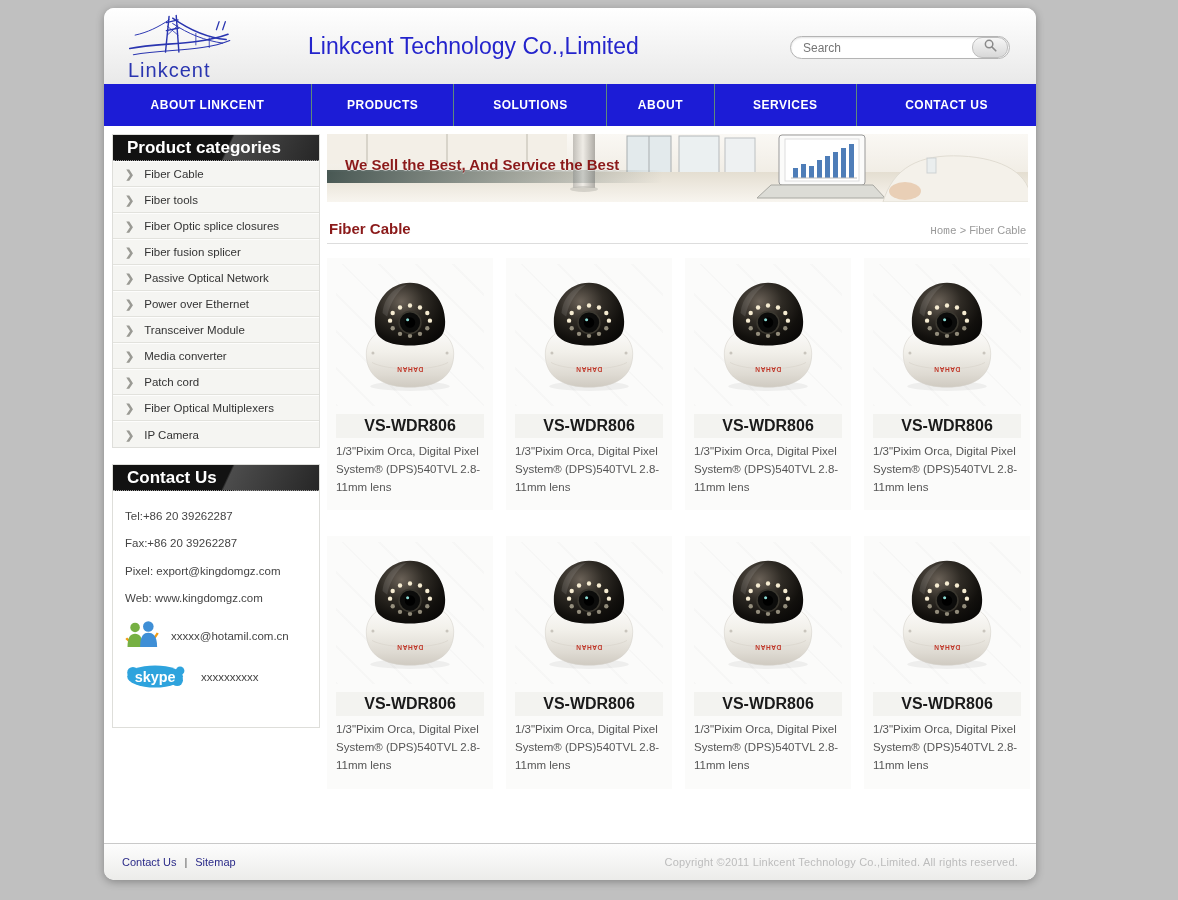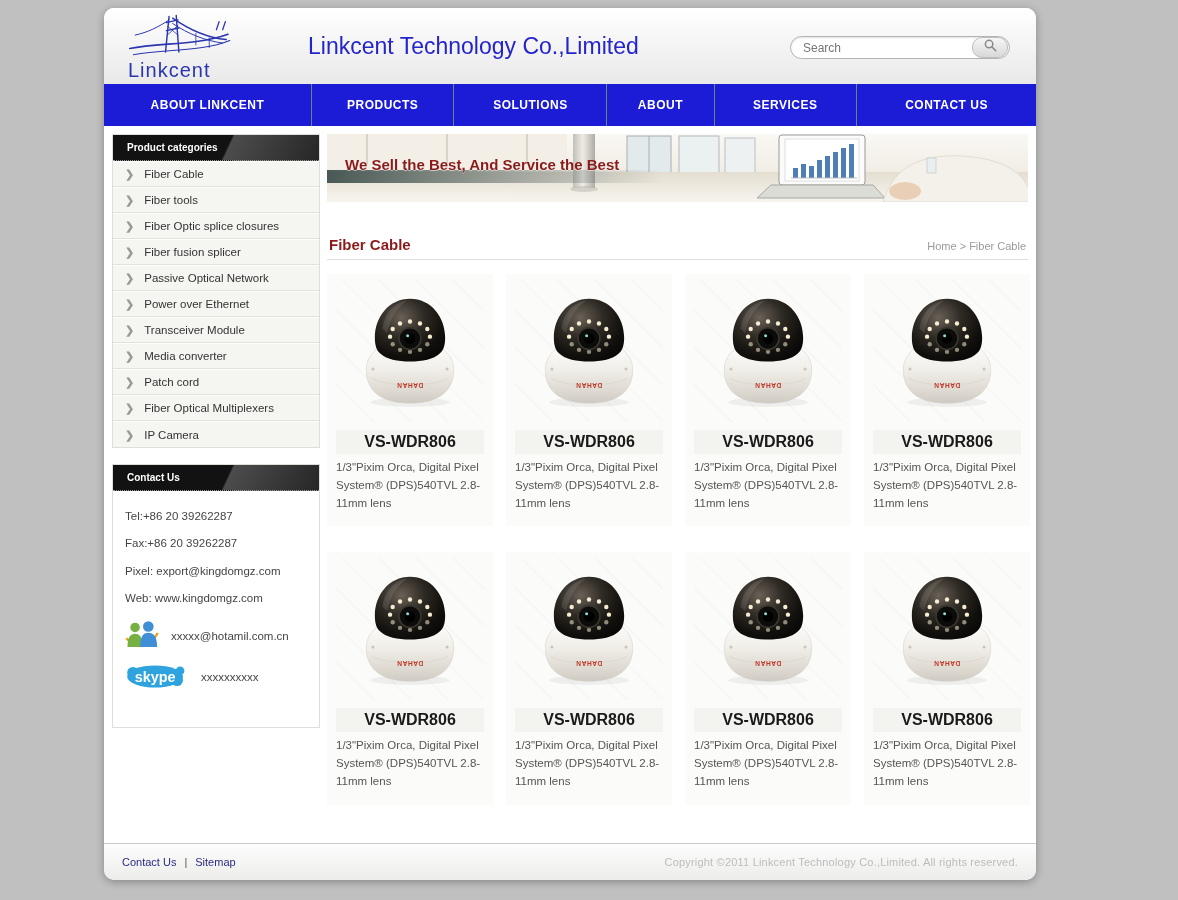--- a/index.html
+++ b/index.html
@@ -32,46 +32,46 @@
   .nav-item:nth-child(1){width:22.2%}.nav-item:nth-child(2){width:15.3%}
   .nav-item:nth-child(3){width:16.4%}.nav-item:nth-child(4){width:11.5%}
   .nav-item:nth-child(5){width:15.3%}.nav-item:nth-child(6){width:19.3%}
 
   
   .content { flex:1; display:flex; padding:8px; gap:7px; background:#fff; }
   .sidebar { width:208px; flex:0 0 auto; }
   .main { flex:1; min-width:0; }
 
   .side-box { border:1px solid #dededa; margin-bottom:16px; background:#fff; }
-  .side-head { height:26px; line-height:26px; padding-left:14px; color:#fff; font-size:10px; font-weight:bold;
+  .side-head { height:26px; line-height:26px; padding-left:14px; color:#fff; font-size:17px; font-weight:bold;
     background:linear-gradient(115deg, #121212 55%, #4c4c4c 56%, #262626 100%);
     border-bottom:1px dotted #999; }
   .cat-list { list-style:none; }
   .cat-item { height:26px; line-height:26px; background:#f5f5f2; border-bottom:1px solid #e2e2dd; border-top:1px solid #fdfdfc;
     display:flex; align-items:center; cursor:pointer; }
   .cat-item:last-child { border-bottom:none; }
   .chev { color:#9a9a94; font-size:11px; font-weight:bold; margin:0 10px 0 12px; }
   .cat-label { font-size:11.5px; color:#333; }
 
   .contact-body { padding:16px 10px 30px 12px; font-size:11.5px; color:#444; }
   .contact-line { margin-bottom:9px; line-height:1.6; }
   .im-row { display:flex; align-items:center; gap:12px; margin:12px 0 6px; }
   .im-row .im-label { font-size:11.5px; color:#444; }
 
   
-  .banner { position:relative; height:68px; overflow:hidden; margin-bottom:26px; }
+  .banner { position:relative; height:68px; overflow:hidden; margin-bottom:10px; }
   .banner svg { display:block; }
   .slogan { position:absolute; left:18px; top:22px; font-size:15px; font-weight:bold; color:#8b1a1a;
     text-shadow:0 1px 0 rgba(255,255,255,.5); }
 
   
   .head-row { display:flex; align-items:baseline; justify-content:space-between; padding:8px 2px 6px; border-bottom:1px solid #ddd; margin-bottom:4px; }
   .page-heading { font-size:15px; font-weight:bold; color:#8b1a1a; }
   .breadcrumb { font-size:11px; color:#9a9a9a; }
-  .breadcrumb .bc-home { color:#9a9a9a; cursor:pointer; text-decoration:none; }
+  .breadcrumb .bc-home { color:#9a9a9a; cursor:pointer; text-decoration:none;font-family:Liberation Mono, monospace; }
 
   
   .grid { display:grid; grid-template-columns:repeat(4,166px); gap:26px 13px; padding-top:10px; }
   .prod { background:#fbfbfa; padding:6px 9px 14px; cursor:pointer; }
   .prod-img { height:142px; display:flex; align-items:center; justify-content:center;
     background:
       repeating-linear-gradient(45deg, rgba(180,180,180,.06) 0 2px, transparent 2px 26px); }
   .prod-name { font-size:16px; font-weight:bold; color:#1a1a1a; background:#f3f3f0; padding:3px 4px; margin:8px 0 5px;text-align:center; }
   .prod-desc { font-size:11.5px; color:#555; line-height:1.55; }
 

